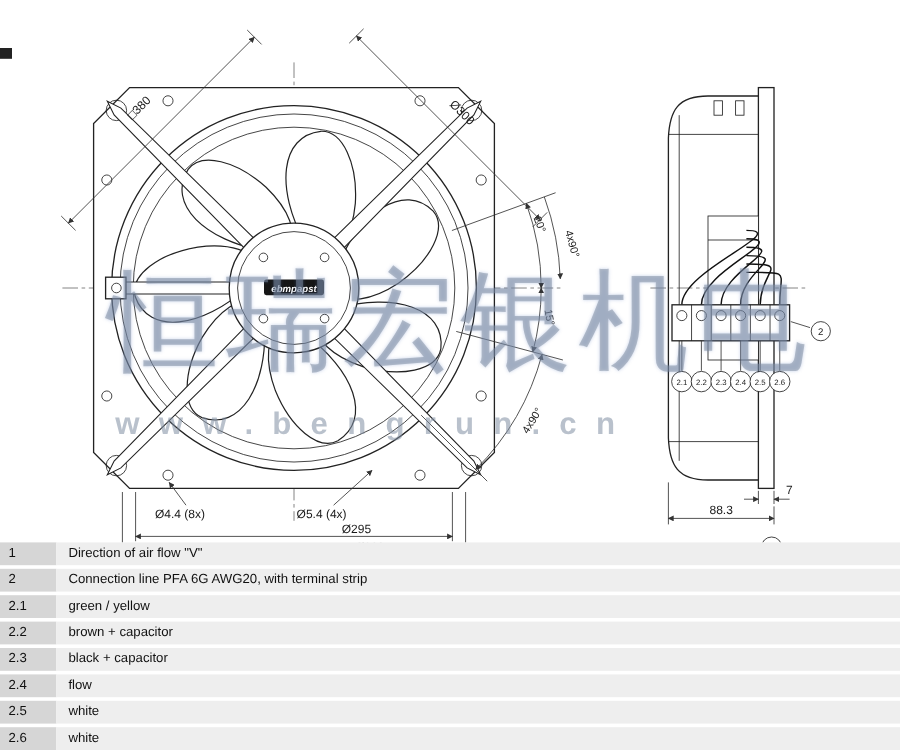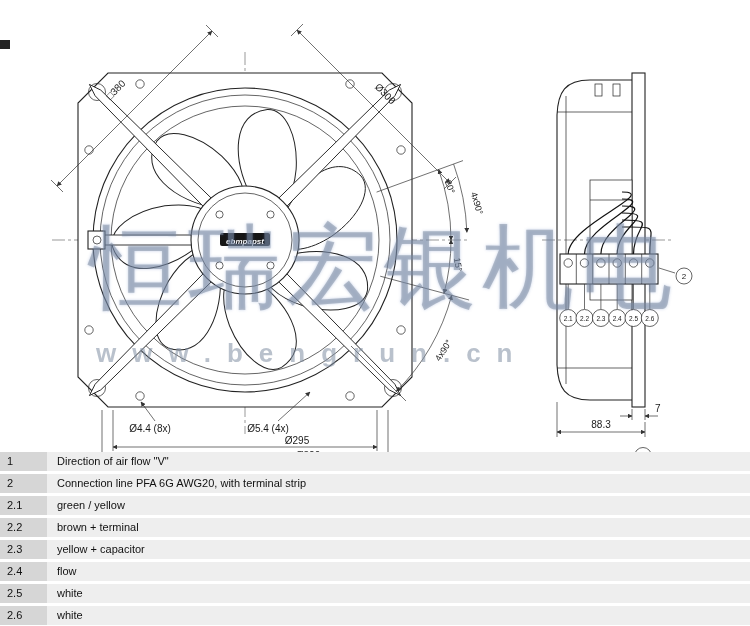--- a/index.html
+++ b/index.html
@@ -268,25 +268,25 @@
     <div class="lrow">
       <div class="lnum">2</div>
       <div class="ldesc">Connection line PFA 6G AWG20, with terminal strip</div>
     </div>
     <div class="lrow">
       <div class="lnum">2.1</div>
       <div class="ldesc">green / yellow</div>
     </div>
     <div class="lrow">
       <div class="lnum">2.2</div>
-      <div class="ldesc">brown + terminal</div>
+      <div class="ldesc">brown + capacitor</div>
     </div>
     <div class="lrow">
       <div class="lnum">2.3</div>
-      <div class="ldesc">yellow + capacitor</div>
+      <div class="ldesc">black + capacitor</div>
     </div>
     <div class="lrow">
       <div class="lnum">2.4</div>
       <div class="ldesc">flow</div>
     </div>
     <div class="lrow">
       <div class="lnum">2.5</div>
       <div class="ldesc">white</div>
     </div>
     <div class="lrow">

